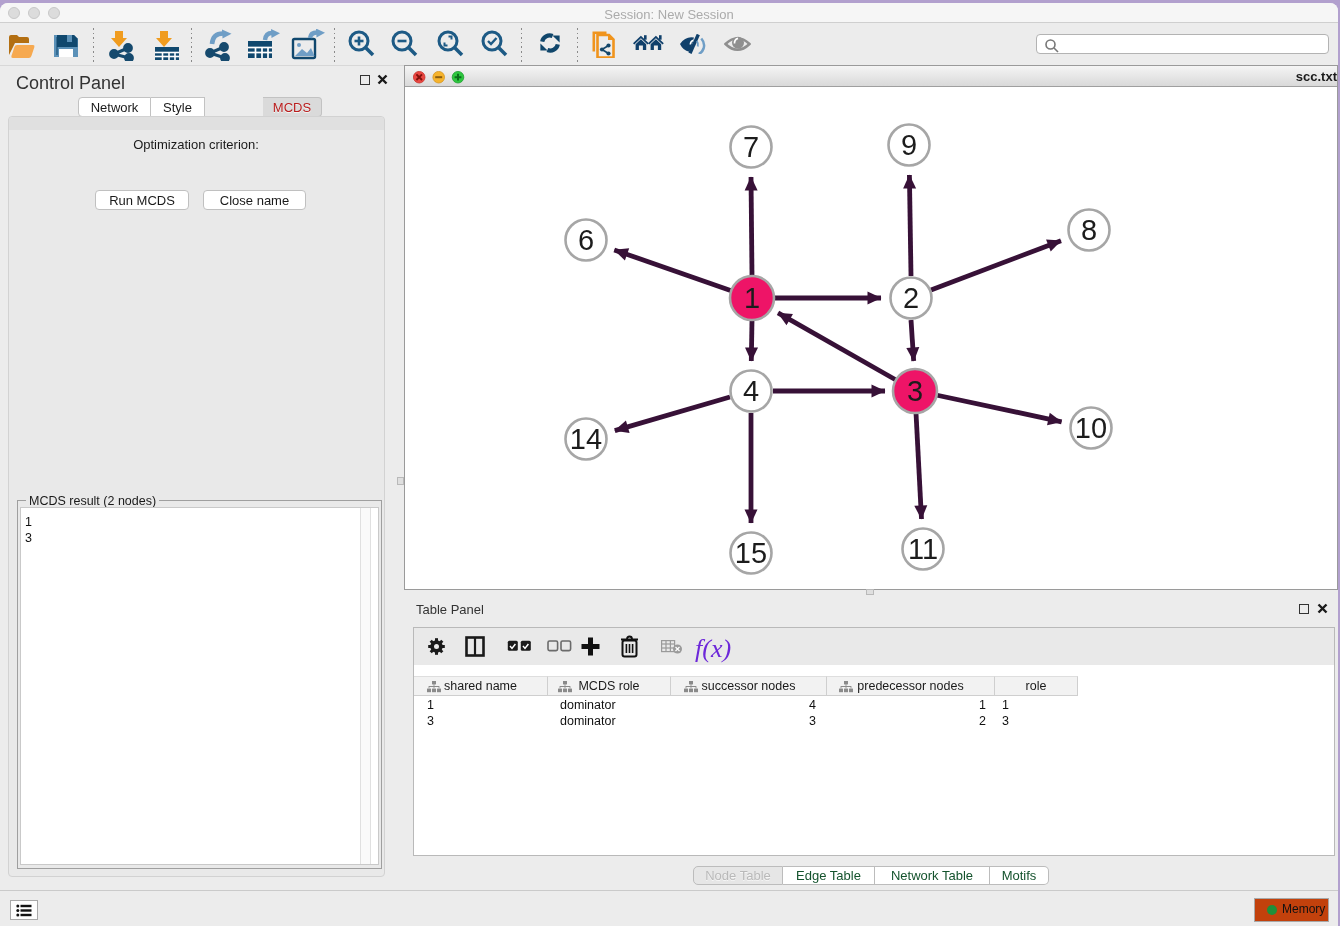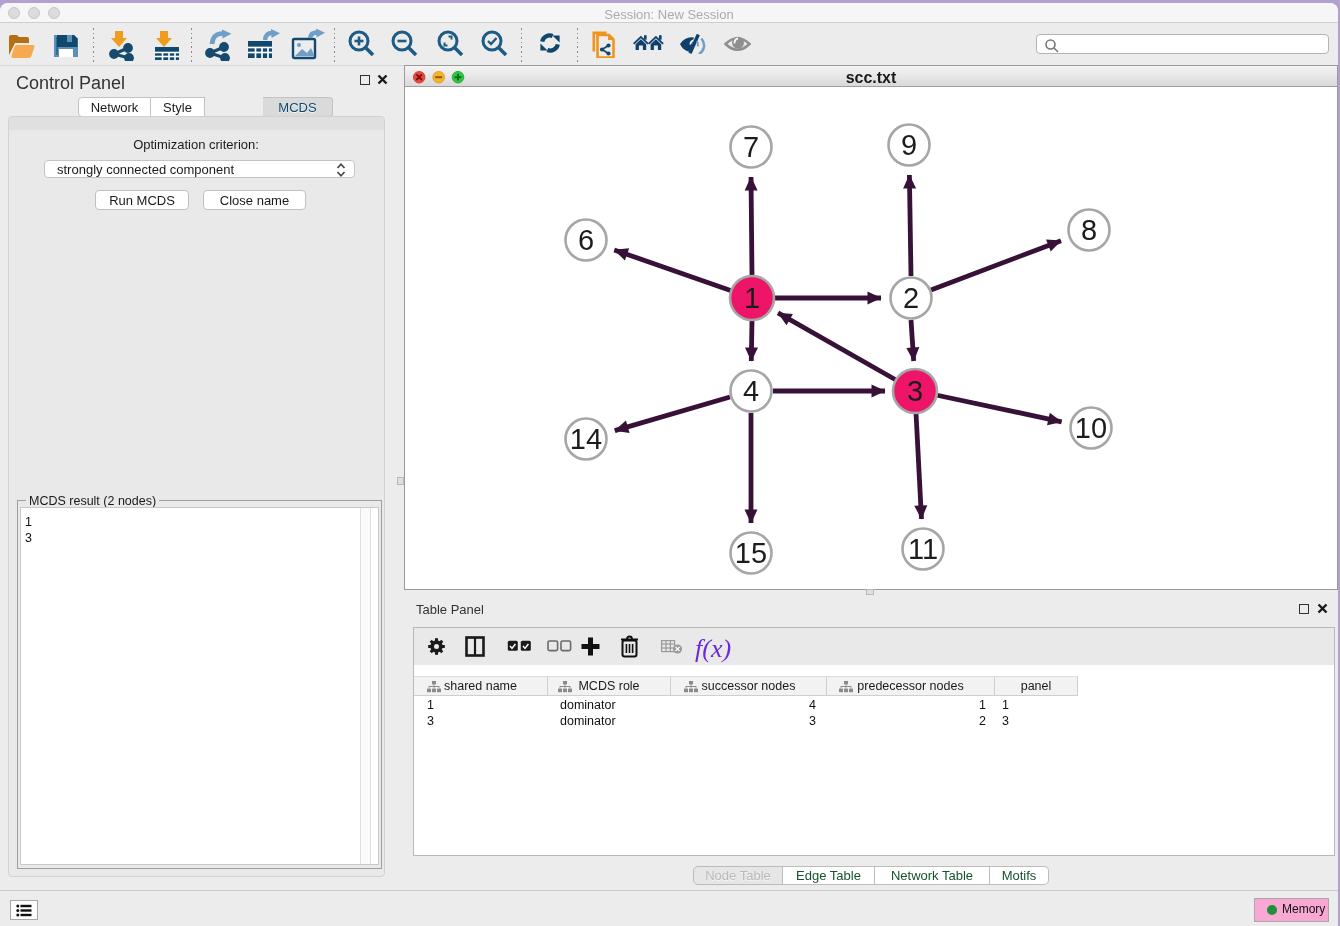--- a/index.html
+++ b/index.html
@@ -47,22 +47,22 @@
   font-size:12.5px; color:#1a1a1a; padding:0 3px; }
 #gb-area { position:absolute; left:2px; top:6px; right:2px; bottom:3px;
   background:#fff; border:1px solid #c9c9c9; font-size:12.5px; color:#111; }
 #gb-scroll { position:absolute; top:0; right:7px; bottom:0; width:11px;
   background:#fafafa; border-left:1px solid #e0e0e0; border-right:1px solid #e0e0e0;}
 
 #frame { position:absolute; left:404px; top:65px; width:934px; height:525px;
   border:1px solid #9a9a9a; background:#fff; }
 #ftitle { position:absolute; left:0; top:0; width:100%; height:21px;
   background:linear-gradient(#f5f5f5,#d9d9d9); border-bottom:1px solid #9f9f9f; }
-#ftext { position:absolute; width:100%; text-align:center; top:3px;
-  font-size:16px; font-weight:bold; color:#1a1a1a; }
+#ftext { position:absolute; width:100%; text-align:right; top:3px;
+  font-size:13px; font-weight:bold; color:#1a1a1a; }
 
 #tp { position:absolute; left:405px; top:598px; z-index:2; width:933px; height:292px; }
 #tp-title { position:absolute; left:11px; top:4px; font-size:13px; color:#333; }
 #tp-box { position:absolute; left:8px; top:29px; width:922px; height:229px;
   background:#fff; border:1px solid #b9b9b9; }
 #tp-toolbar { position:absolute; left:0; top:0; width:100%; height:37px;
   background:#e9e9e9; }
 #thead { position:absolute; left:0; top:48px; height:20px; display:flex;
   font-size:12.5px; color:#1a1a1a; }
 .th { background:#f2f2f2; border-right:1px solid #cfcfcf; border-top:1px solid #dedede;
@@ -71,21 +71,21 @@
 #tp-tabs { position:absolute; left:288px; top:268px; height:35px; display:flex;
   font-size:13px; }
 .btab { border:1px solid #bcbcbc; border-left:none; background:#fff; color:#14532d;
   text-align:center; padding-top:1px; height:19px; }
 
 #status { position:absolute; left:0; top:890px; width:1338px; height:36px;
   background:#ececec; border-top:1px solid #cacaca; }
 #listbtn { position:absolute; left:10px; top:9px; width:28px; height:20px;
   background:#fdfdfd; border:1px solid #a8a8a8; }
 #membtn { position:absolute; left:1254px; top:7px; width:75px; height:24px;
-  background:#f9a8d4; border:1px solid #a8a8a8; font-size:12px; color:#111; }
+  background:#c2410c; border:1px solid #a8a8a8; font-size:12px; color:#111; }
 </style>
 </head>
 <body>
 <div id="win"></div>
   <div id="titlebar">
     <div class="tl" style="left:8px;"></div>
     <div class="tl" style="left:27.5px;"></div>
     <div class="tl" style="left:47.5px;"></div>
     <div id="wintitle">Session: New Session</div>
   </div>
@@ -246,32 +246,26 @@
   <div id="cp">
     <div id="cp-title">Control Panel</div>
     <div class="hd-float" style="left:360px; top:11px;"></div>
     <svg style="position:absolute;left:377px;top:10px;" width="11" height="11" viewBox="0 0 11 11">
       <path d="M1.5 1.5 L9.5 9.5 M9.5 1.5 L1.5 9.5" stroke="#1a1a1a" stroke-width="2.4"></path>
     </svg>
     <div id="cp-tabs">
       <div class="tab" style="width:73px; border-left:1px solid #c2c2c2; border-radius:4px 0 0 4px;">Network</div>
       <div class="tab" style="width:54px;">Style</div>
       <div class="tab" style="width:58px;margin-top:20px;">Select</div>
-      <div class="tab" style="width:70px; background:#dadada; color:#0c4a6e; border-radius:0 4px 4px 0; text-shadow:0 1px 0 #f4f4f4;">MCDS</div>
+      <div class="tab" style="width:59px; background:#dadada; color:#b91c1c; border-radius:0 4px 4px 0; text-shadow:0 1px 0 #f4f4f4;">MCDS</div>
     </div>
     <div id="cp-content">
       <div style="position:absolute;left:0;top:0;width:100%;height:13px;background:#e0e0e0;border-radius:4px 4px 0 0;"></div>
     </div>
     <div id="optlabel">Optimization criterion:</div>
-    <div id="combo">strongly connected component
-      <svg width="10" height="14" style="position:absolute; right:8px; top:2px;" viewBox="0 0 10 14">
-        <path d="M1.5 5 L5 1.2 L8.5 5" fill="none" stroke="#444" stroke-width="1.6"></path>
-        <path d="M1.5 9 L5 12.8 L8.5 9" fill="none" stroke="#444" stroke-width="1.6"></path>
-      </svg>
-    </div>
     <div class="btn" style="left:95px; width:94px;">Run MCDS</div>
     <div class="btn" style="left:203px; width:103px;">Close name</div>
     <div id="groupbox">
       <div id="gb-title">MCDS result (2 nodes)</div>
       <div id="gb-area">
         <div style="position:absolute; left:4px; top:7px;">1</div>
         <div style="position:absolute; left:4px; top:23px;">3</div>
         <div id="gb-scroll"></div>
       </div>
     </div>
@@ -439,21 +433,21 @@
           </svg>successor nodes</div>
         <div class="th" style="width:168px;text-align:center;"><svg class="hier" style="position:absolute;left:12px;top:4px;" width="14" height="12" viewBox="0 0 14 12">
             <g fill="#8a8a8a">
               <rect x="5" y="0" width="4" height="3.4"></rect>
               <rect x="0" y="7.6" width="4" height="3.6"></rect>
               <rect x="5" y="7.6" width="4" height="3.6"></rect>
               <rect x="10" y="7.6" width="4" height="3.6"></rect>
               <path d="M6.6 3 h0.8 v2 h-0.8 z M1.6 5 h10.8 v0.9 h-10.8 z M1.6 5 h0.8 v2.6 h-0.8 z M6.6 5 h0.8 v2.6 h-0.8 z M11.6 5 h0.8 v2.6 h-0.8 z"></path>
             </g>
           </svg>predecessor nodes</div>
-        <div class="th" style="width:83px;">panel</div>
+        <div class="th" style="width:83px;">role</div>
       </div>
       <div class="trow" style="left:13px; top:70px;">1</div>
       <div class="trow" style="left:146px;top:70px;">dominator</div>
       <div class="trow" style="left:340px;top:70px; width:62px; text-align:right;">4</div>
       <div class="trow" style="left:510px;top:70px; width:62px; text-align:right;">1</div>
       <div class="trow" style="left:588px;top:70px;">1</div>
       <div class="trow" style="left:13px; top:86px;">3</div>
       <div class="trow" style="left:146px;top:86px;">dominator</div>
       <div class="trow" style="left:340px;top:86px; width:62px; text-align:right;">3</div>
       <div class="trow" style="left:510px;top:86px; width:62px; text-align:right;">2</div>

